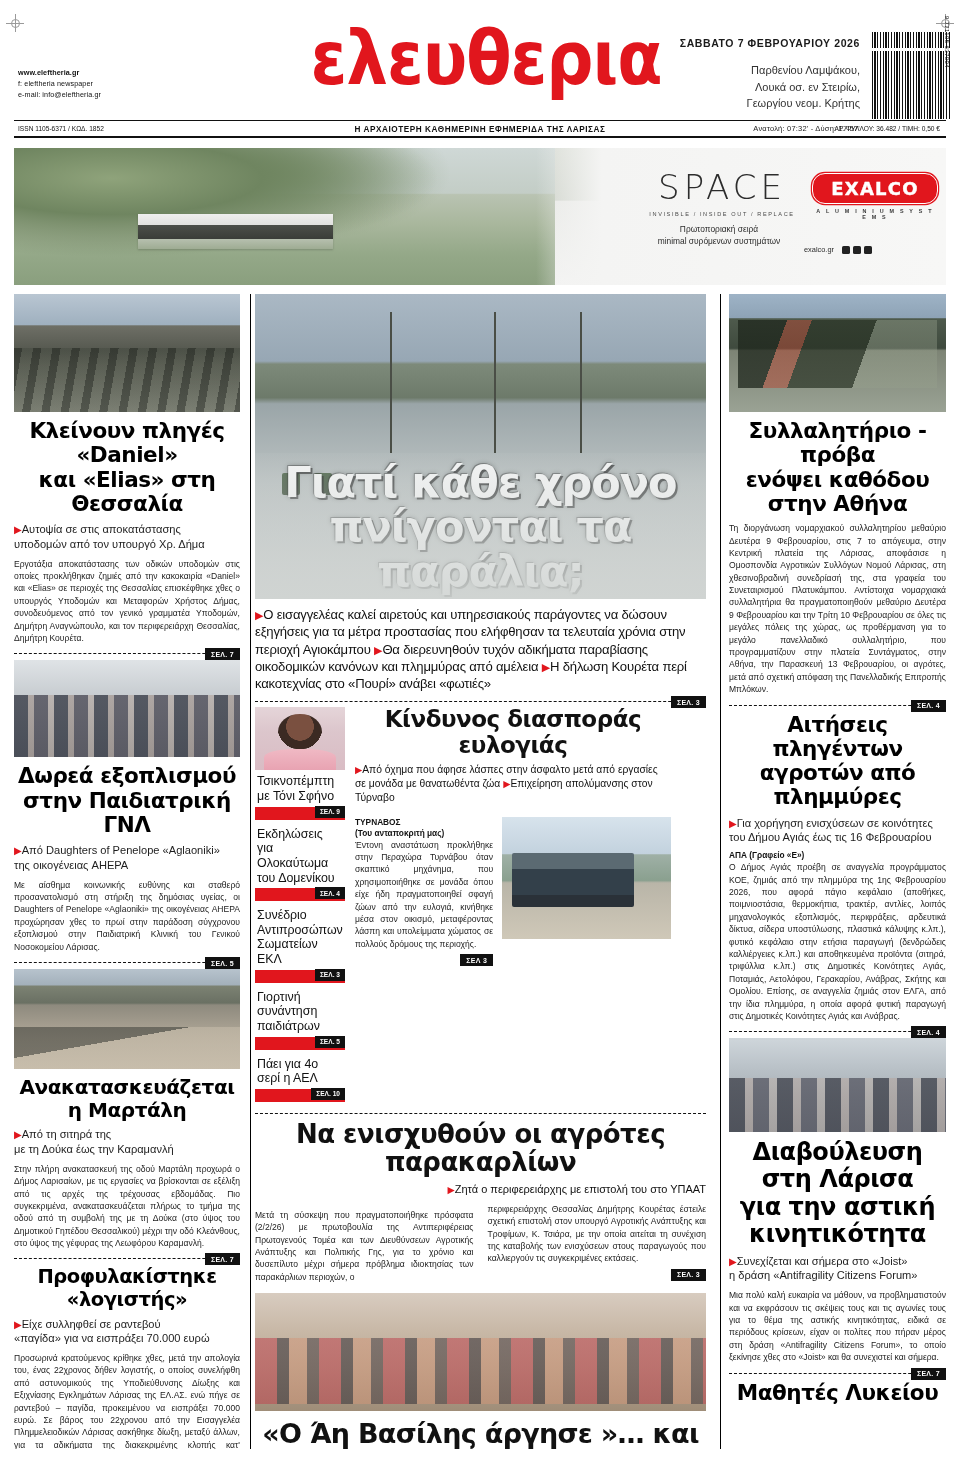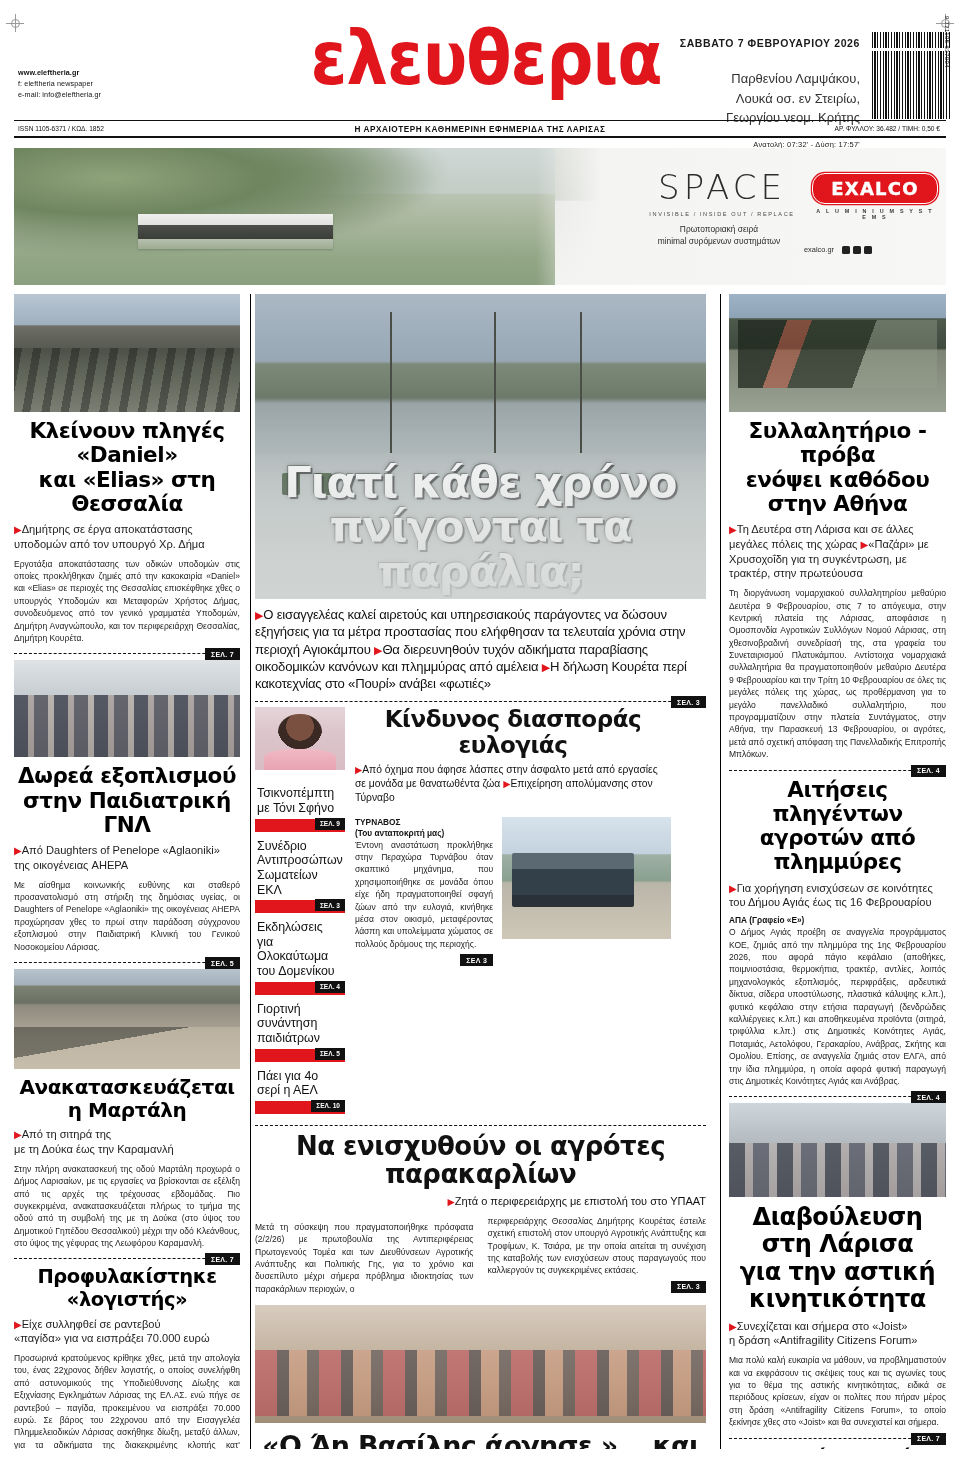--- a/index.html
+++ b/index.html
@@ -34,21 +34,21 @@
     transform: scaleY(1.12);
     line-height: 0.95;
   }
   .date-block {
     position: absolute; right: 100px; top: 37px;
     text-align: right; width: 230px;
   }
   .date-main {
     font-size: 10.5px; font-weight: bold; letter-spacing: 0.6px; color:#1a1a1a;
   }
-  .saints { font-size: 13px; line-height: 1.5; color:#333; margin-top:20px; }
+  .saints { font-size: 11px; line-height: 1.5; color:#333; margin-top:13px; }
   .sun { font-size: 7.5px; color:#222; margin-top: 12px; letter-spacing:0.2px; }
 
   .barcode-wrap { position:absolute; right: 10px; top: 32px; width: 78px; }
   .bc-small { height: 16px; margin-bottom:3px; }
   .bc-big  { height: 68px; }
   .bc {
     width:100%;
     background-image: repeating-linear-gradient(90deg,
       #111 0px, #111 1px, #fff 1px, #fff 2px,
       #111 2px, #111 4px, #fff 4px, #fff 5px,
@@ -294,21 +294,21 @@
     text-shadow: 2px 2px 0 rgba(0,0,0,.62), -1px -1px 0 rgba(0,0,0,.35), 0 0 5px rgba(0,0,0,.45);
   }
   .lead-kicker {
     margin-top: 7px;
     font-size: 13.1px; line-height: 1.32; color:#111;
     letter-spacing:-0.2px;
   }
   .lead-kicker .ar { color:#e1161d; font-size:11px; }
 
   
-  .teasers { margin-top: 14px; }
+  .teasers { margin-top: 2px; }
   .teaser { margin-bottom: 2px; }
   .teaser .t-text {
     font-size: 12.4px; line-height:1.18; color:#111; padding: 2px 0 3px 2px;
   }
   .teaser .t-bar {
     background:#e1161d; height: 13px; position:relative; margin-bottom:5px;
   }
   .teaser .t-bar .sel2 {
     position:absolute; right:0; top:-1px;
     background:#111; color:#fff; font-size:6.6px; font-weight:bold;
@@ -411,21 +411,21 @@
   <div class="grid">
 
     <div class="col col-left">
 
       <div class="photo p-protest" style="height:118px;"></div>
       <h2 class="hl">
         <span>Κλείνουν πληγές «Daniel»</span><br>
         <span>και «Elias» στη Θεσσαλία</span>
       </h2>
       <div class="kicker">
-        <span class="ar">▶</span><span>Δημήτρης σε έργα αποκατάστασης</span><br>
+        <span class="ar">▶</span><span>Αυτοψία σε στις αποκατάστασης</span><br>
         <span>υποδομών από τον υπουργό Χρ. Δήμα</span>
       </div>
       <div class="body">Εργοτάξια αποκατάστασης των οδικών υποδομών στις οποίες προκλήθηκαν ζημιές από την κακοκαιρία «Daniel» και «Elias» σε περιοχές της Θεσσαλίας επισκέφθηκε χθες ο υπουργός Υποδομών και Μεταφορών Χρήστος Δήμας, συνοδευόμενος από τον γενικό γραμματέα Υποδομών, Δημήτρη Αναγνώπουλο, και τον περιφερειάρχη Θεσσαλίας, Δημήτρη Κουρέτα.</div>
       <div class="selwrap">
         <span class="sel">ΣΕΛ. 7</span>
       </div>
       <div class="dashrule"></div>
 
       <div class="photo p-group" style="height:97px; margin-top:6px;"></div>
       <h2 class="hl">
@@ -506,37 +506,37 @@
                 <span>Τσικνοπέμπτη</span><br>
                 <span>με Τόνι Σφήνο</span>
               </div>
               <div class="t-bar">
                 <span class="sel2">ΣΕΛ. 9</span>
               </div>
             </div>
 
             <div class="teaser">
               <div class="t-text">
+                <span>Εκδηλώσεις</span><br>
+                <span>για Ολοκαύτωμα</span><br>
+                <span>του Δομενίκου</span>
+              </div>
+              <div class="t-bar">
+                <span class="sel2">ΣΕΛ. 4</span>
+              </div>
+            </div>
+
+            <div class="teaser">
+              <div class="t-text">
                 <span>Συνέδριο</span><br>
                 <span>Αντιπροσώπων</span><br>
                 <span>Σωματείων ΕΚΛ</span>
               </div>
               <div class="t-bar">
                 <span class="sel2">ΣΕΛ. 3</span>
-              </div>
-            </div>
-
-            <div class="teaser">
-              <div class="t-text">
-                <span>Εκδηλώσεις</span><br>
-                <span>για Ολοκαύτωμα</span><br>
-                <span>του Δομενίκου</span>
-              </div>
-              <div class="t-bar">
-                <span class="sel2">ΣΕΛ. 4</span>
               </div>
             </div>
 
             <div class="teaser">
               <div class="t-text">
                 <span>Γιορτινή</span><br>
                 <span>συνάντηση</span><br>
                 <span>παιδιάτρων</span>
               </div>
               <div class="t-bar">
@@ -606,24 +606,20 @@
 
     </div>
 
     <div class="col col-right vline" style="padding-left:8px;">
 
       <div class="photo p-tractor" style="height:118px;"></div>
       <h2 class="hl">
         <span>Συλλαλητήριο - πρόβα</span><br>
         <span>ενόψει καθόδου στην Αθήνα</span>
       </h2>
-      <div class="kicker">
-        <span class="ar">▶</span><span>Τη Δευτέρα στη Λάρισα και σε άλλες μεγάλες πόλεις της χώρας</span>
-        <span class="ar">▶</span><span>«Παζάρι» με Χρυσοχοΐδη για τη συγκέντρωση, με τρακτέρ, στην πρωτεύουσα</span>
-      </div>
       <div class="body">Τη διοργάνωση νομαρχιακού συλλαλητηρίου μεθαύριο Δευτέρα 9 Φεβρουαρίου, στις 7 το απόγευμα, στην Κεντρική πλατεία της Λάρισας, αποφάσισε η Ομοσπονδία Αγροτικών Συλλόγων Νομού Λάρισας, στη χθεσινοβραδινή συνεδρίασή της, στα γραφεία του Συνεταιρισμού Πλατυκάμπου. Αντίστοιχα νομαρχιακά συλλαλητήρια θα πραγματοποιηθούν μεθαύριο Δευτέρα 9 Φεβρουαρίου και την Τρίτη 10 Φεβρουαρίου σε όλες τις μεγάλες πόλεις της χώρας, ως προθέρμανση για το μεγάλο πανελλαδικό συλλαλητήριο, που προγραμματίζουν στην πλατεία Συντάγματος, στην Αθήνα, την Παρασκευή 13 Φεβρουαρίου, οι αγρότες, μετά από σχετική απόφαση της Πανελλαδικής Επιτροπής Μπλόκων.</div>
       <div class="selwrap">
         <span class="sel">ΣΕΛ. 4</span>
       </div>
       <div class="dashrule"></div>
 
       <h2 class="hl">
         <span>Αιτήσεις πληγέντων</span><br>
         <span>αγροτών από πλημμύρες</span>
       </h2>

